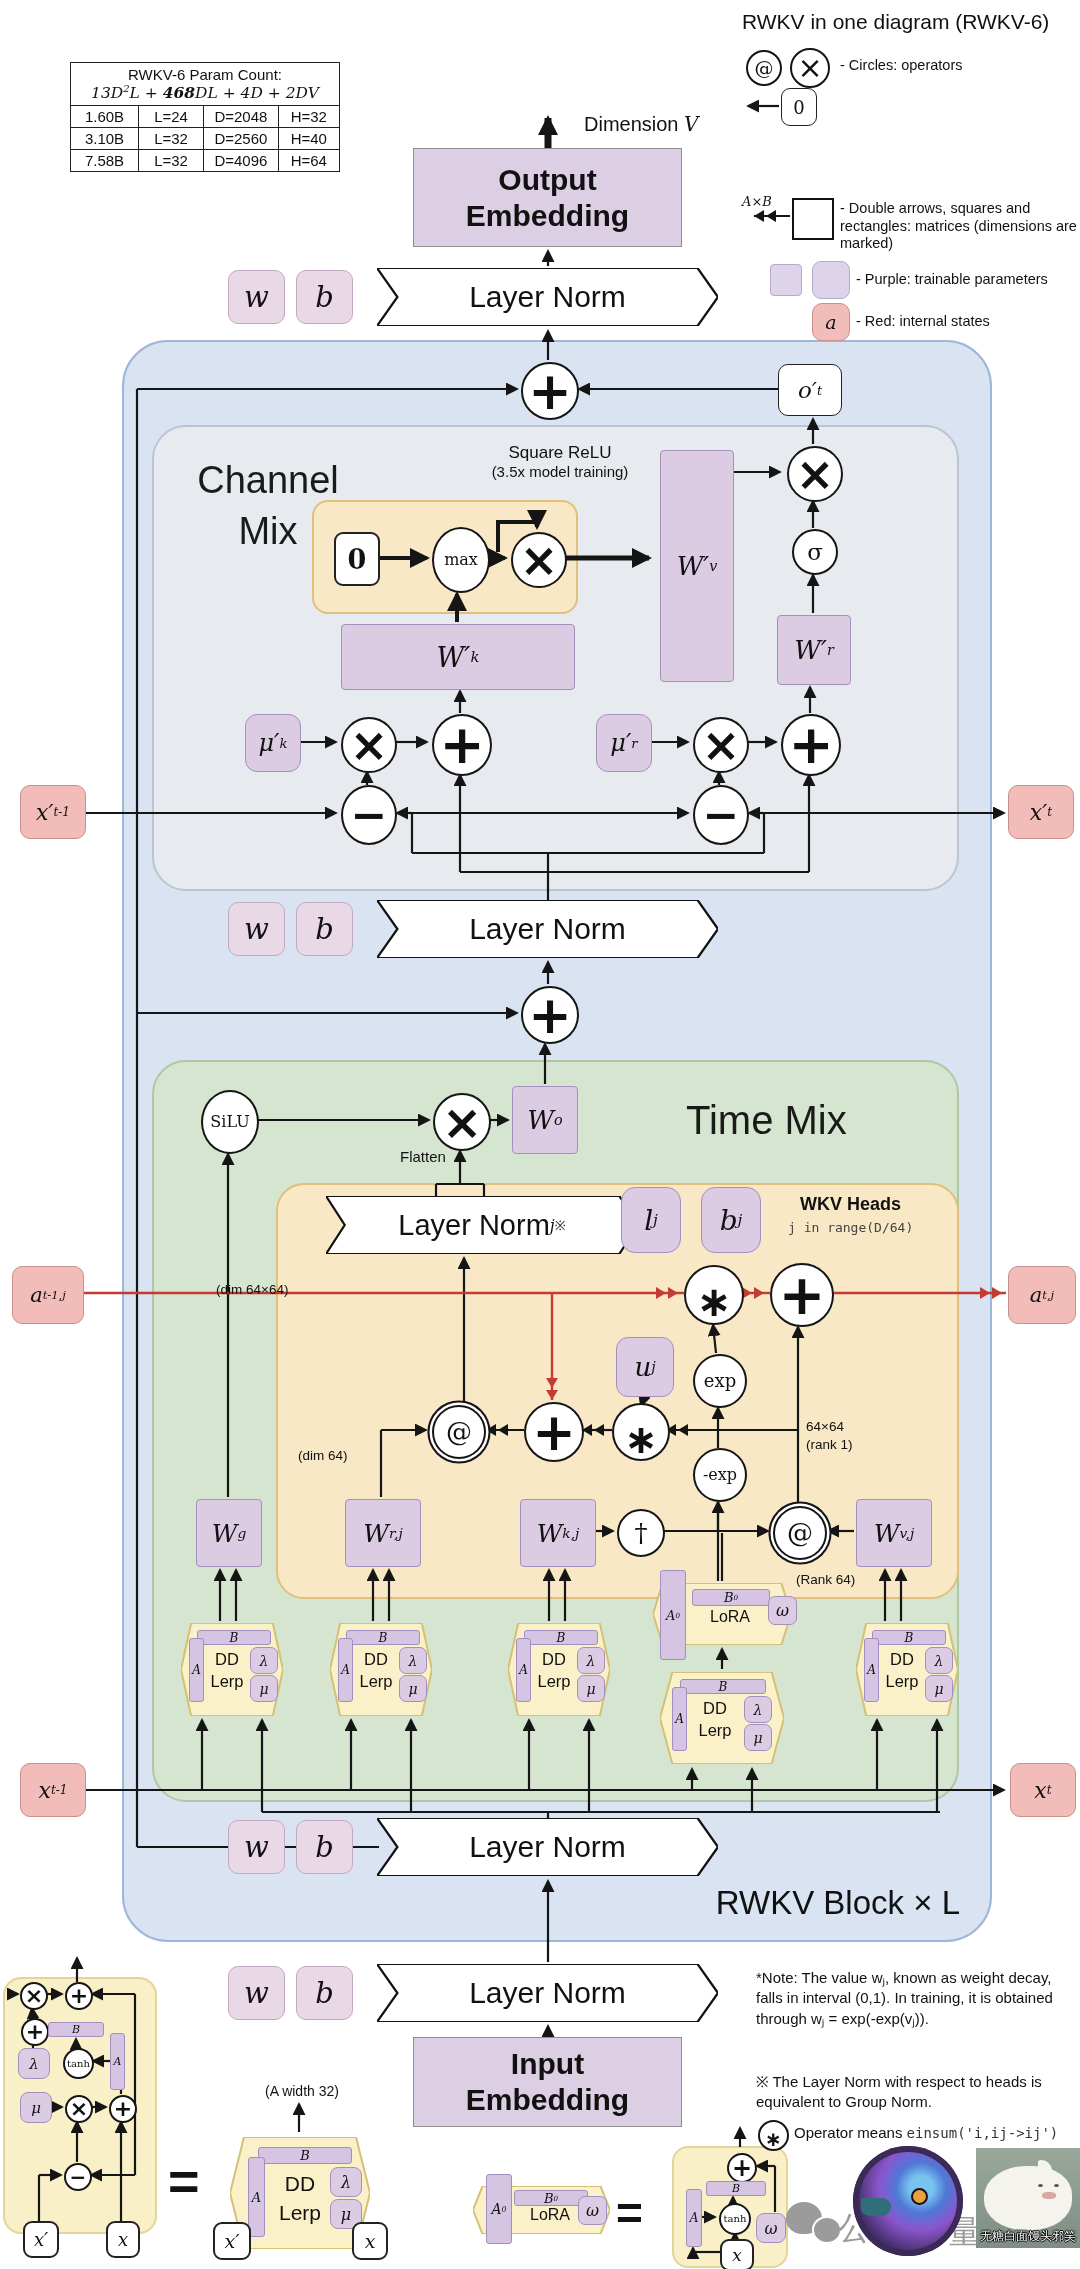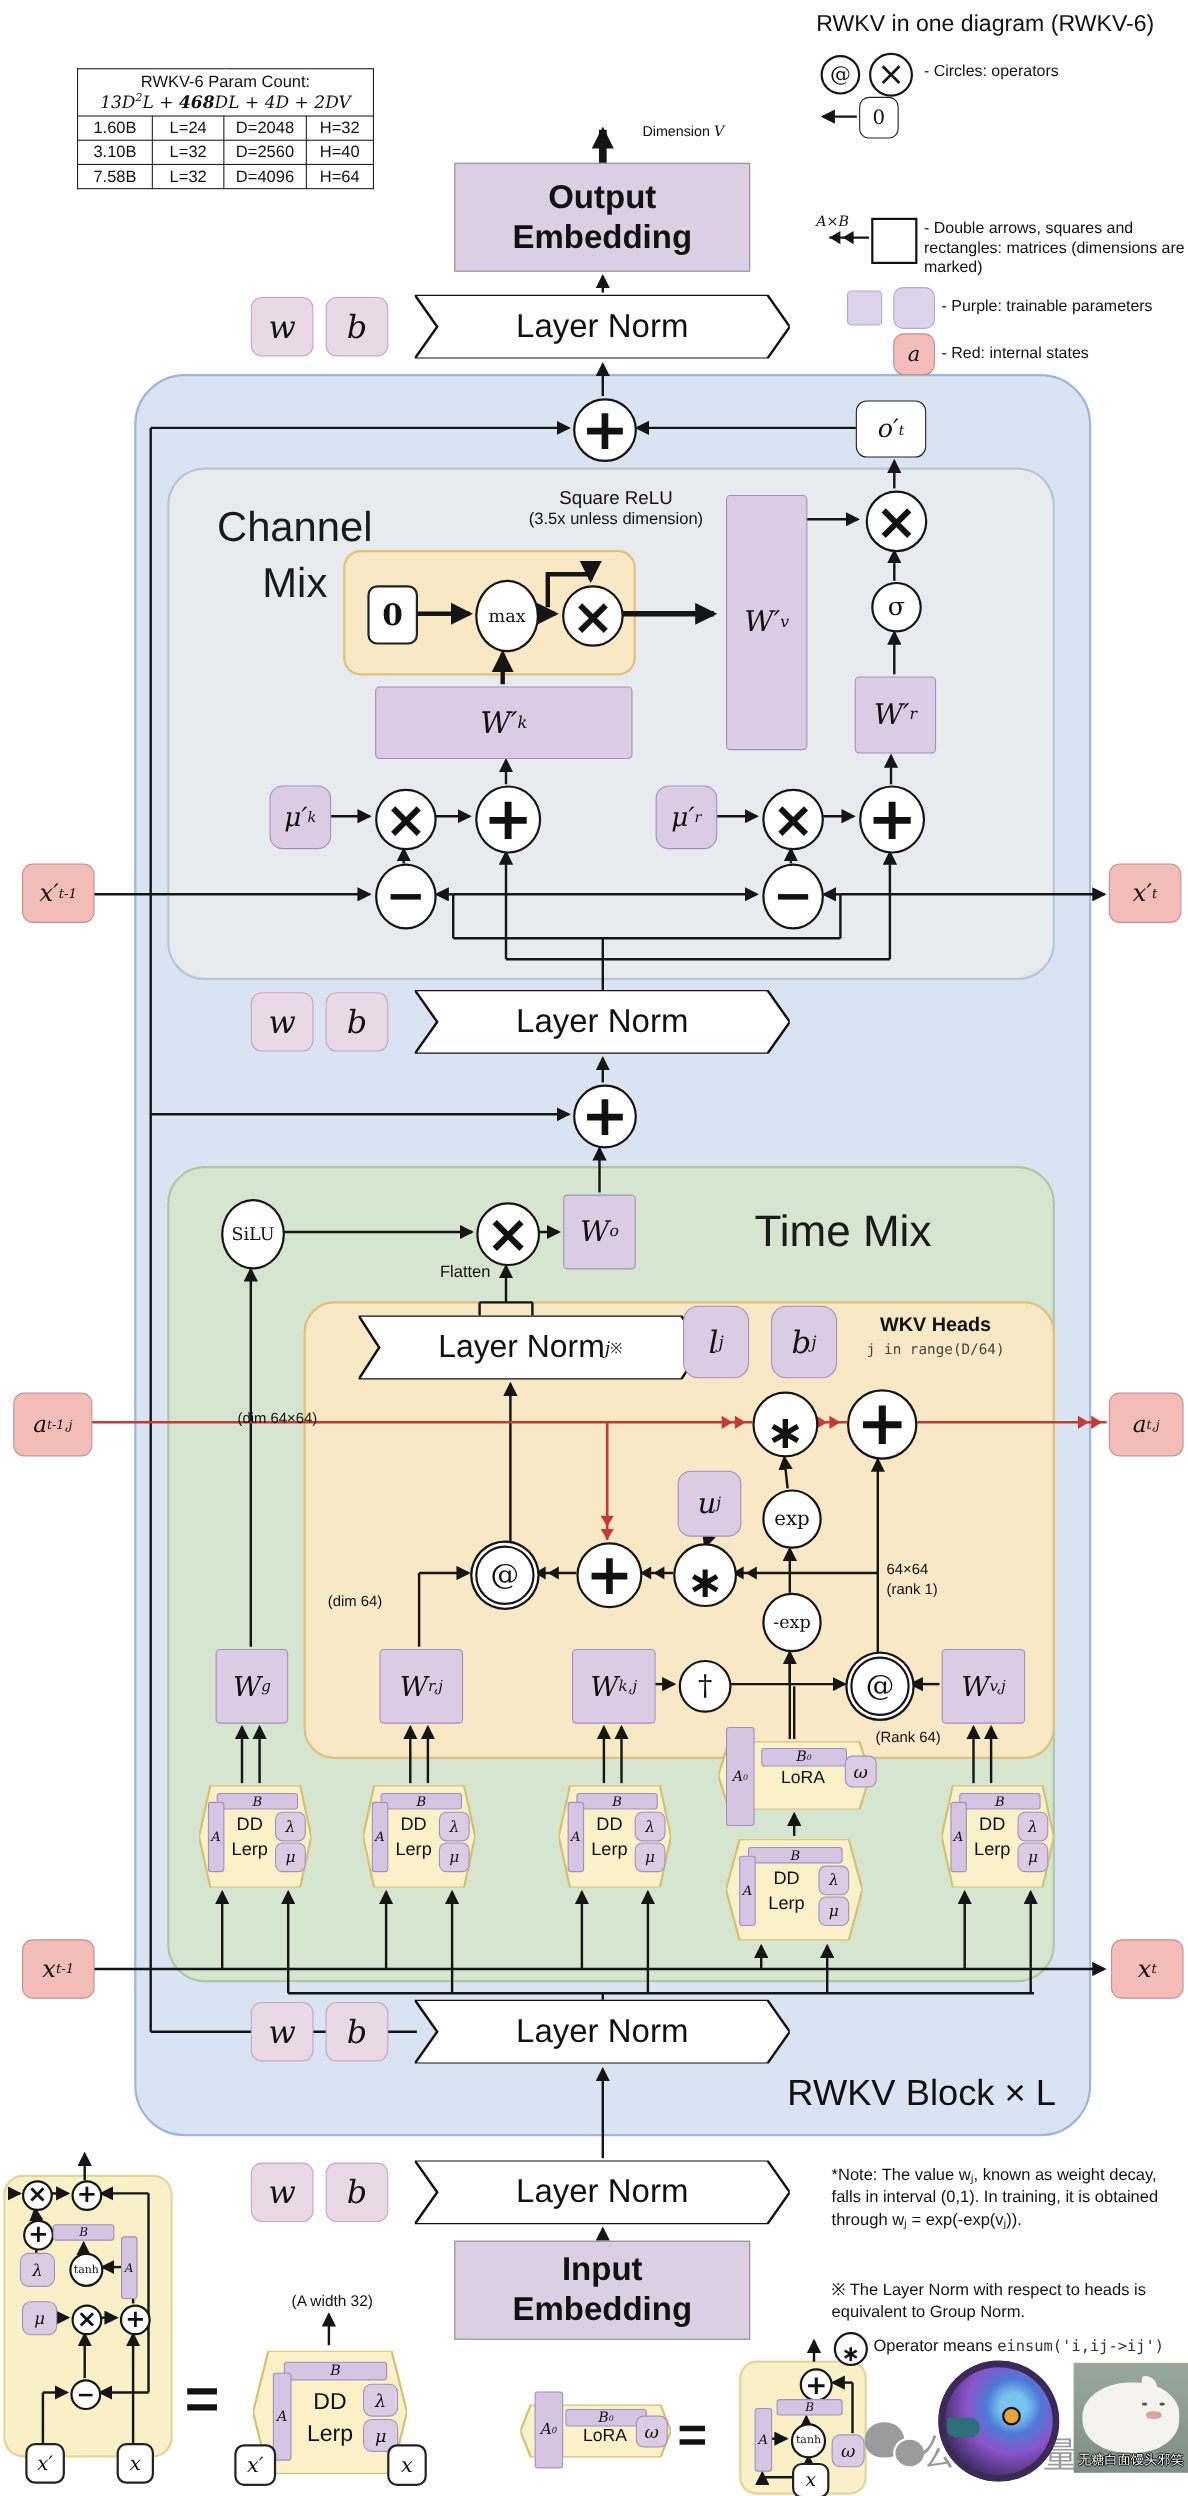--- a/index.html
+++ b/index.html
@@ -244,21 +244,21 @@
       <tr>
         <td class="cell">7.58B</td>
         <td class="cell">L=32</td>
         <td class="cell">D=4096</td>
         <td class="cell">H=64</td>
           </tr>
     </tbody>
       </table>
   </div>
 
-  <div class="txt" style="left:584px;top:112px;font-size:13px;">
+  <div class="txt" style="left:584px;top:112px;font-size:20px;">
     <span>Dimension </span><span class="m">V</span></div>
   <div class="node" style="left:413px;top:148px;width:267px;height:97px;background:#dccfe3;border:1.6px solid #8f8f8f;display:flex;flex-direction:column;align-items:center;justify-content:center;font-weight:bold;font-size:30px;line-height:1.2;">
     <span>Output</span>
     <span>Embedding</span>
     </div>
 
   <div class="banner" style="left:377px;top:268px;width:341px;height:58px;">
     <svg viewBox="0 0 100 100" preserveAspectRatio="none">
         <polygon points="0,0 94,0 100,50 94,100 0,100 6,50" fill="#fff" stroke="#111" stroke-width="2.2" vector-effect="non-scaling-stroke"></polygon>
       </svg>
@@ -301,21 +301,21 @@
     <span>o′</span>
       <sub class="sb">t</sub>
     </div>
 
   <div class="txt" style="left:178px;top:455px;width:180px;font-size:38px;line-height:1.35;text-align:center;color:#1a1a1a;">
     <div>Channel</div>
       <div>Mix</div>
     </div>
   <div class="txt" style="left:420px;top:443px;width:280px;text-align:center;">
     <div style="font-size:17px;">Square ReLU</div>
-    <div style="font-size:15px;">(3.5x unless dimension)</div>
+    <div style="font-size:15px;">(3.5x model training)</div>
     </div>
   <div class="whbx srf" style="left:334px;top:532px;width:42px;height:50px;font-size:27px;font-weight:bold;border-width:2.5px;">
       <span>0</span>
     </div>
   <div class="op srf" style="left:432px;top:527px;width:54px;height:62px;font-size:16px;">
       <span>max</span>
     </div>
   <div class="op" style="left:511px;top:532px;width:52px;height:52px;font-size:46px;font-weight:bold;">
       <span>×</span>
     </div>

